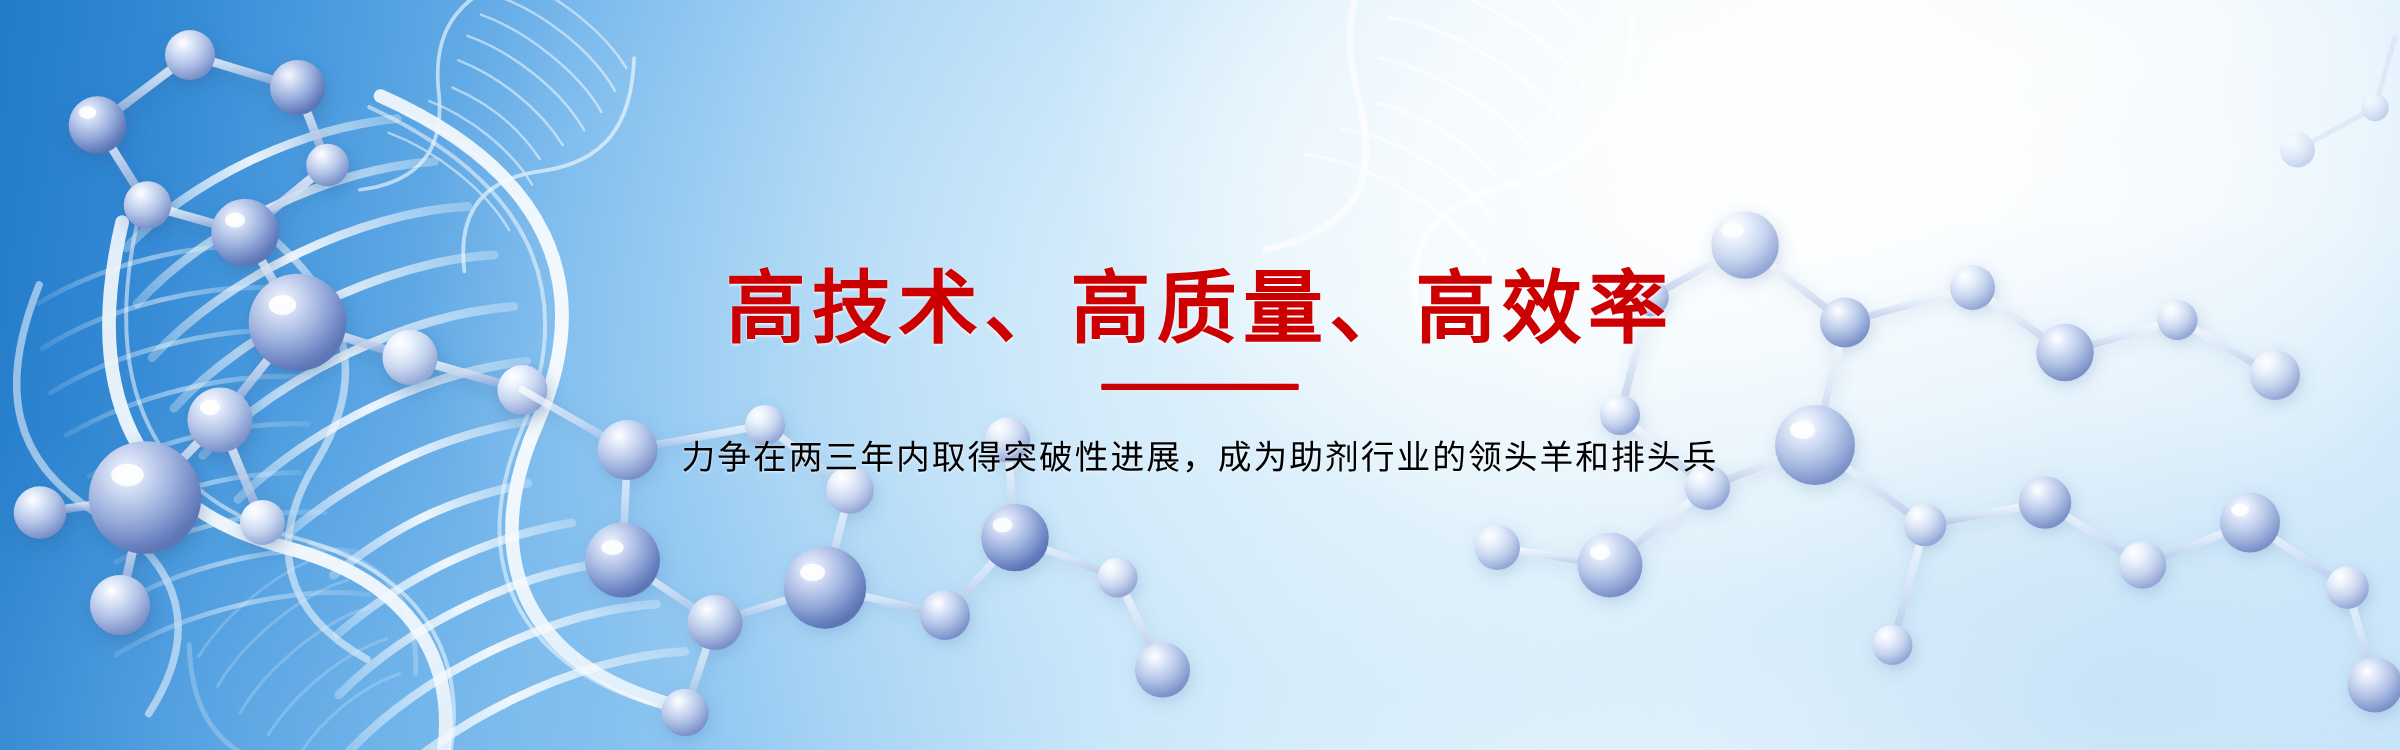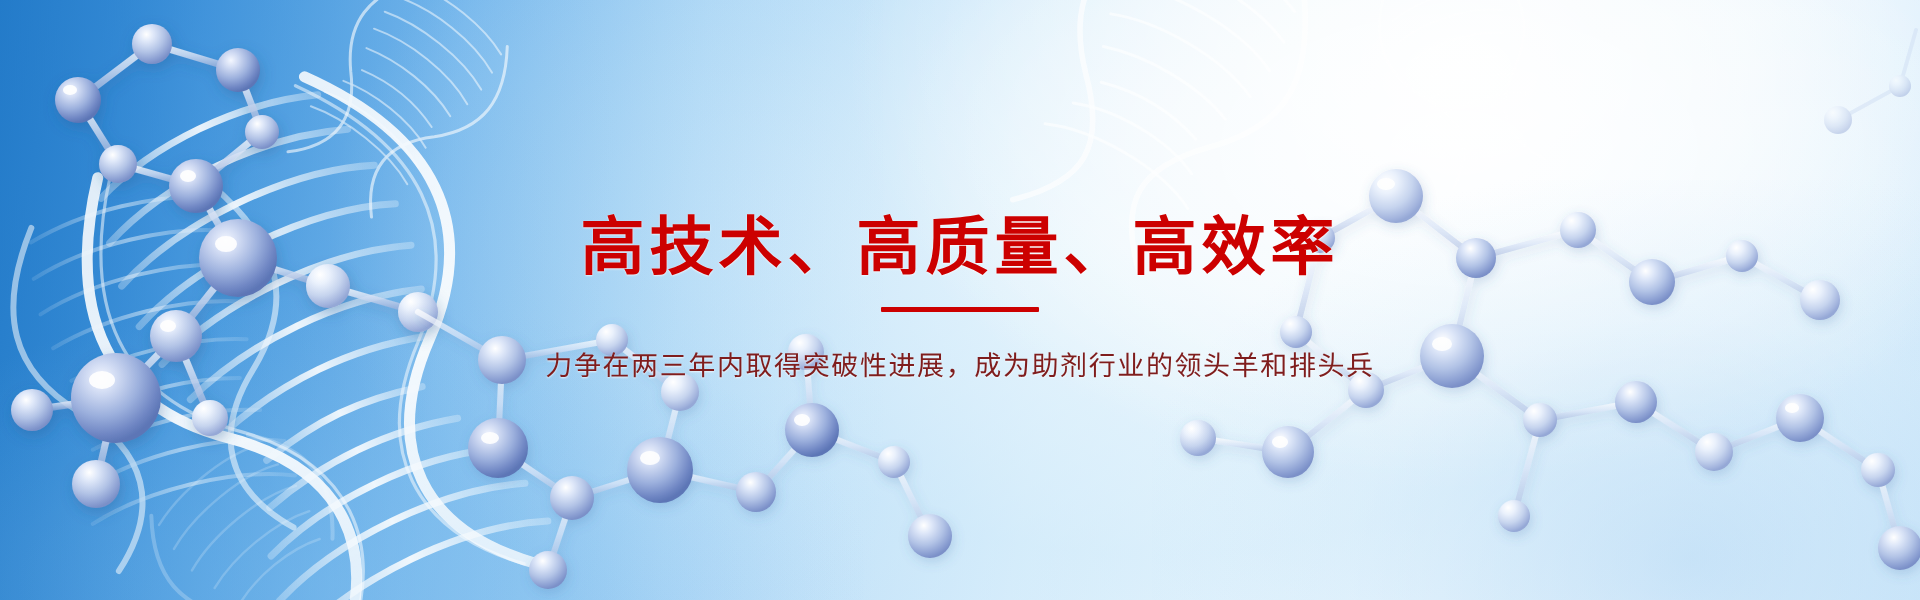--- a/index.html
+++ b/index.html
@@ -83,21 +83,21 @@
     height:5px;
     background:#cc0000;
     border-radius:1px;
   }
   .subtitle{
     margin:36px 0 0 0;
     font-size:27px;
     font-weight:500;
     letter-spacing:1.6px;
     line-height:1.4;
-    color:#7f1d1d;
+    color:#000000;
     white-space:nowrap;
     text-shadow:0 1px 2px rgba(255,255,255,0.75);
   }
   
   .content{padding-bottom:4px;}
 </style>
 </head>
 <body>
 
 <div id="banner">

